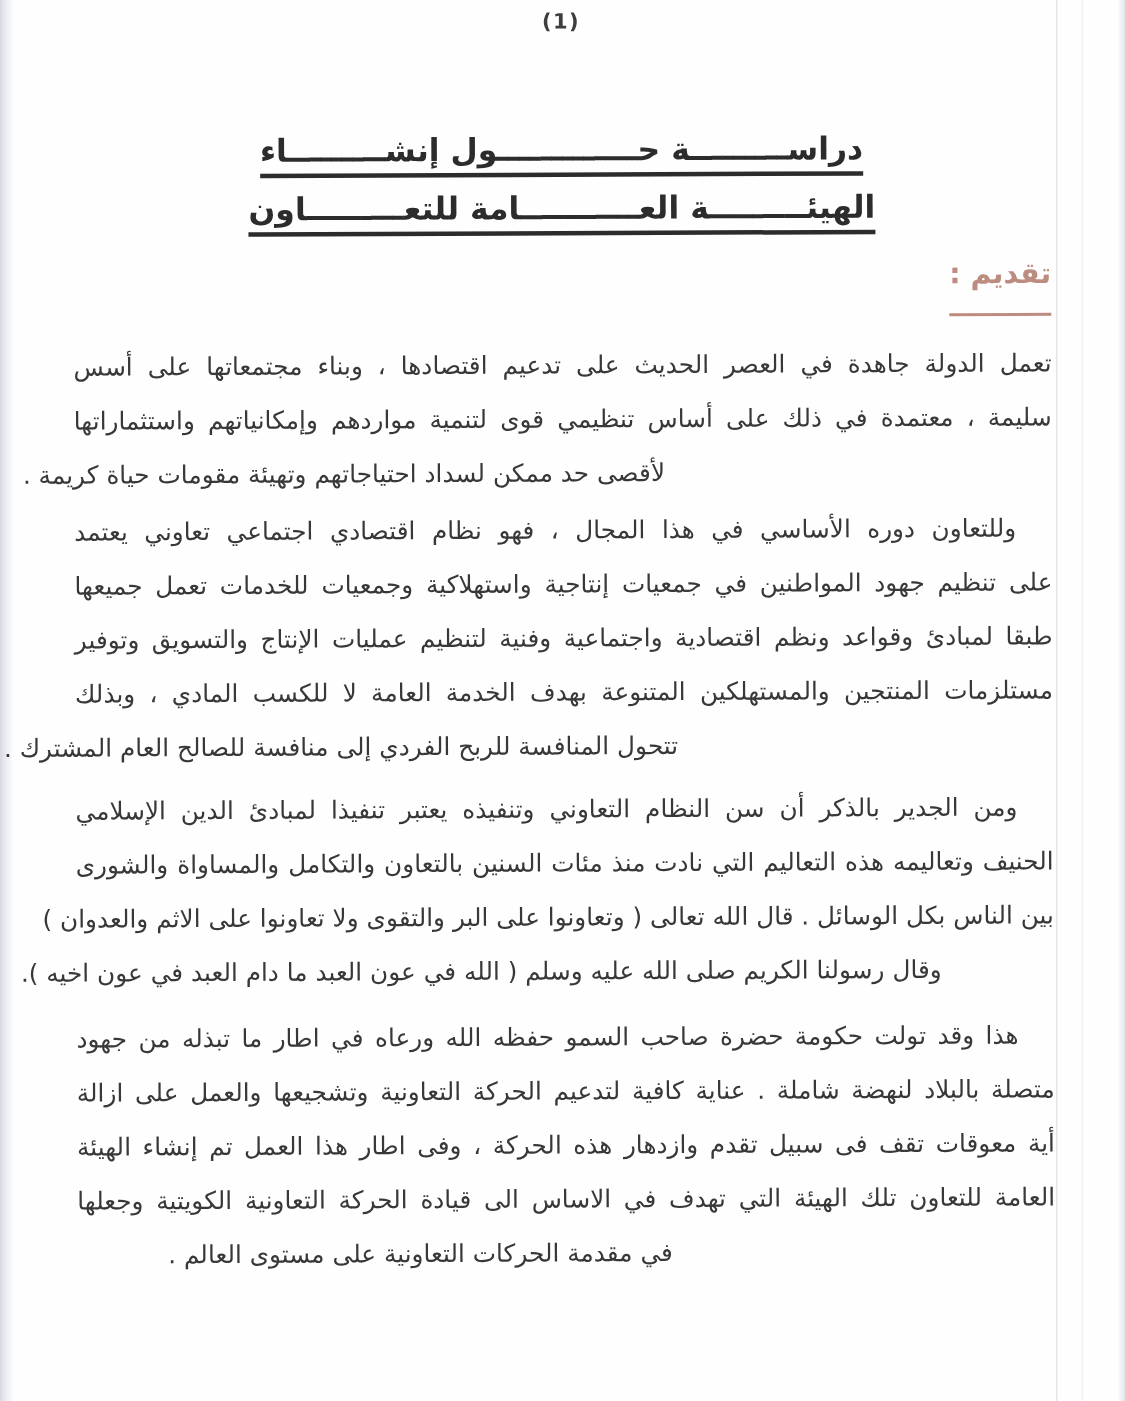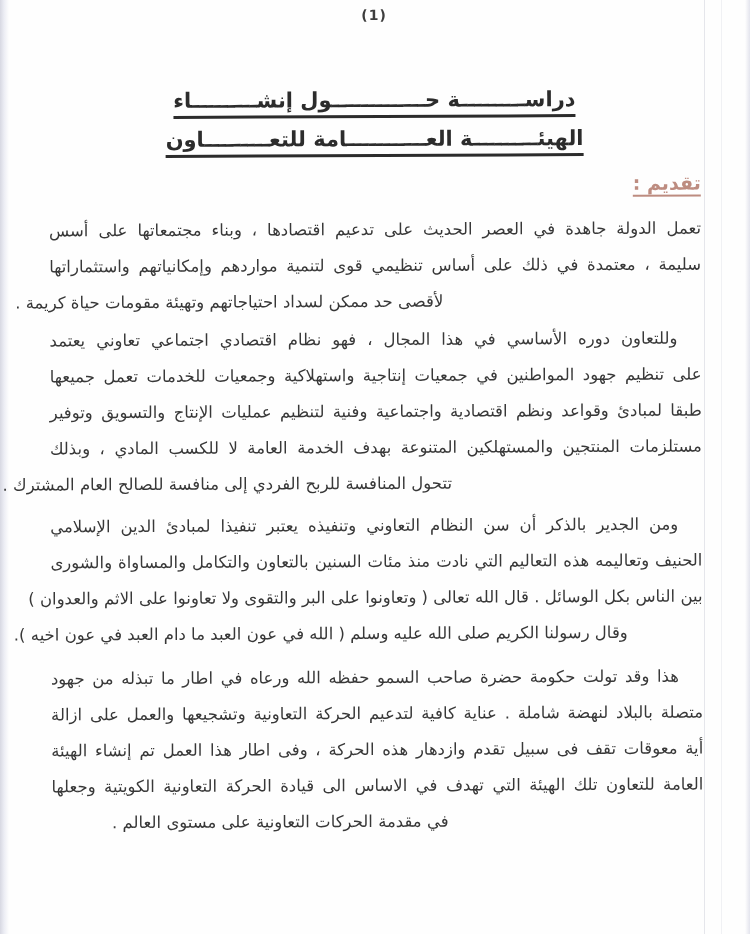--- a/index.html
+++ b/index.html
@@ -49,21 +49,21 @@
     color: var(--title-text, #2c2c2c);
     border-bottom: 3px solid var(--title-text, #2e2e2e);
     padding-bottom: 2px;
   }
   .section-heading { margin-top: 16px; }
   .section-heading span {
     display: inline-block;
     font-size: 19px; font-weight: bold;
     color: var(--heading-accent, #bd8c80);
     border-bottom: 2px solid currentColor;
-    padding-bottom: 1px;
+    padding-bottom: 15px;
   }
   .para {
     font-size: 16.5px; line-height: 36px;
     color: var(--body-text, #383838);
     font-weight: 500;
   }
   .para .line {
     white-space: nowrap;
     text-align: justify;
     text-align-last: justify;

